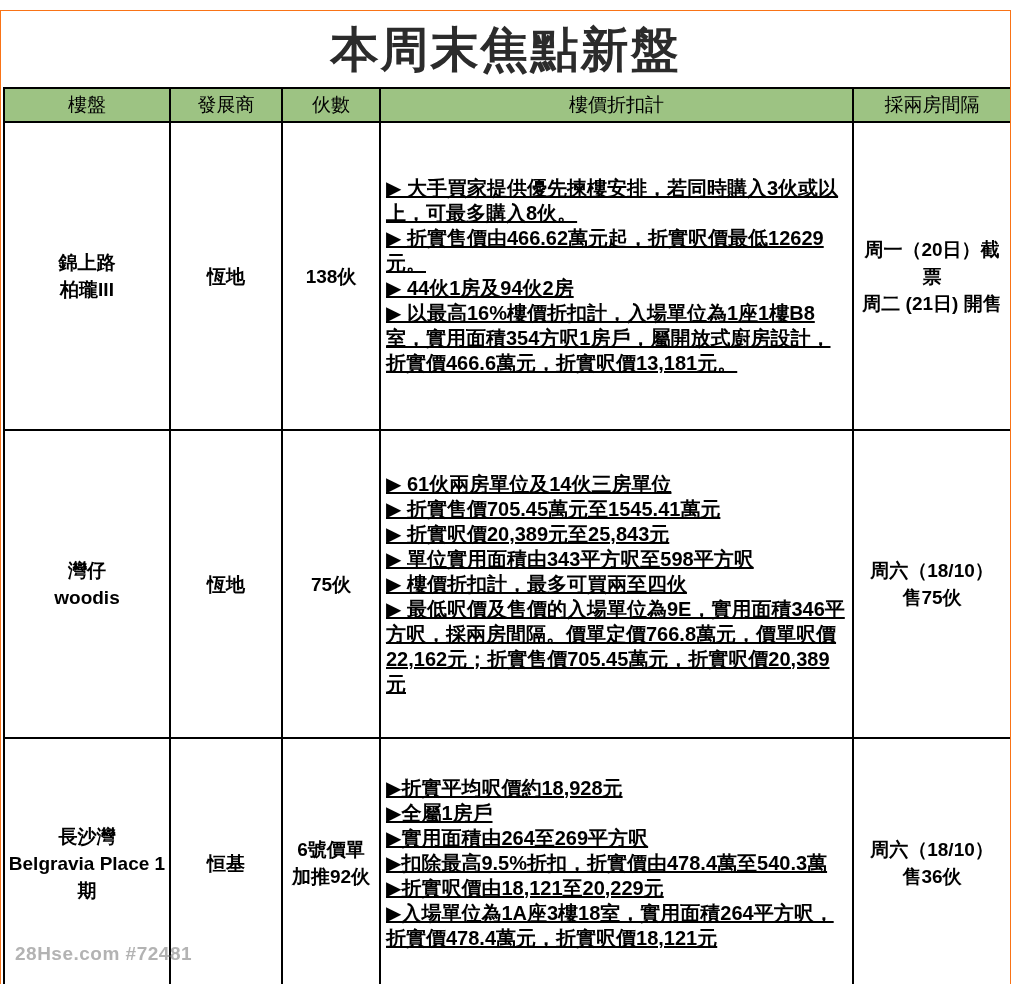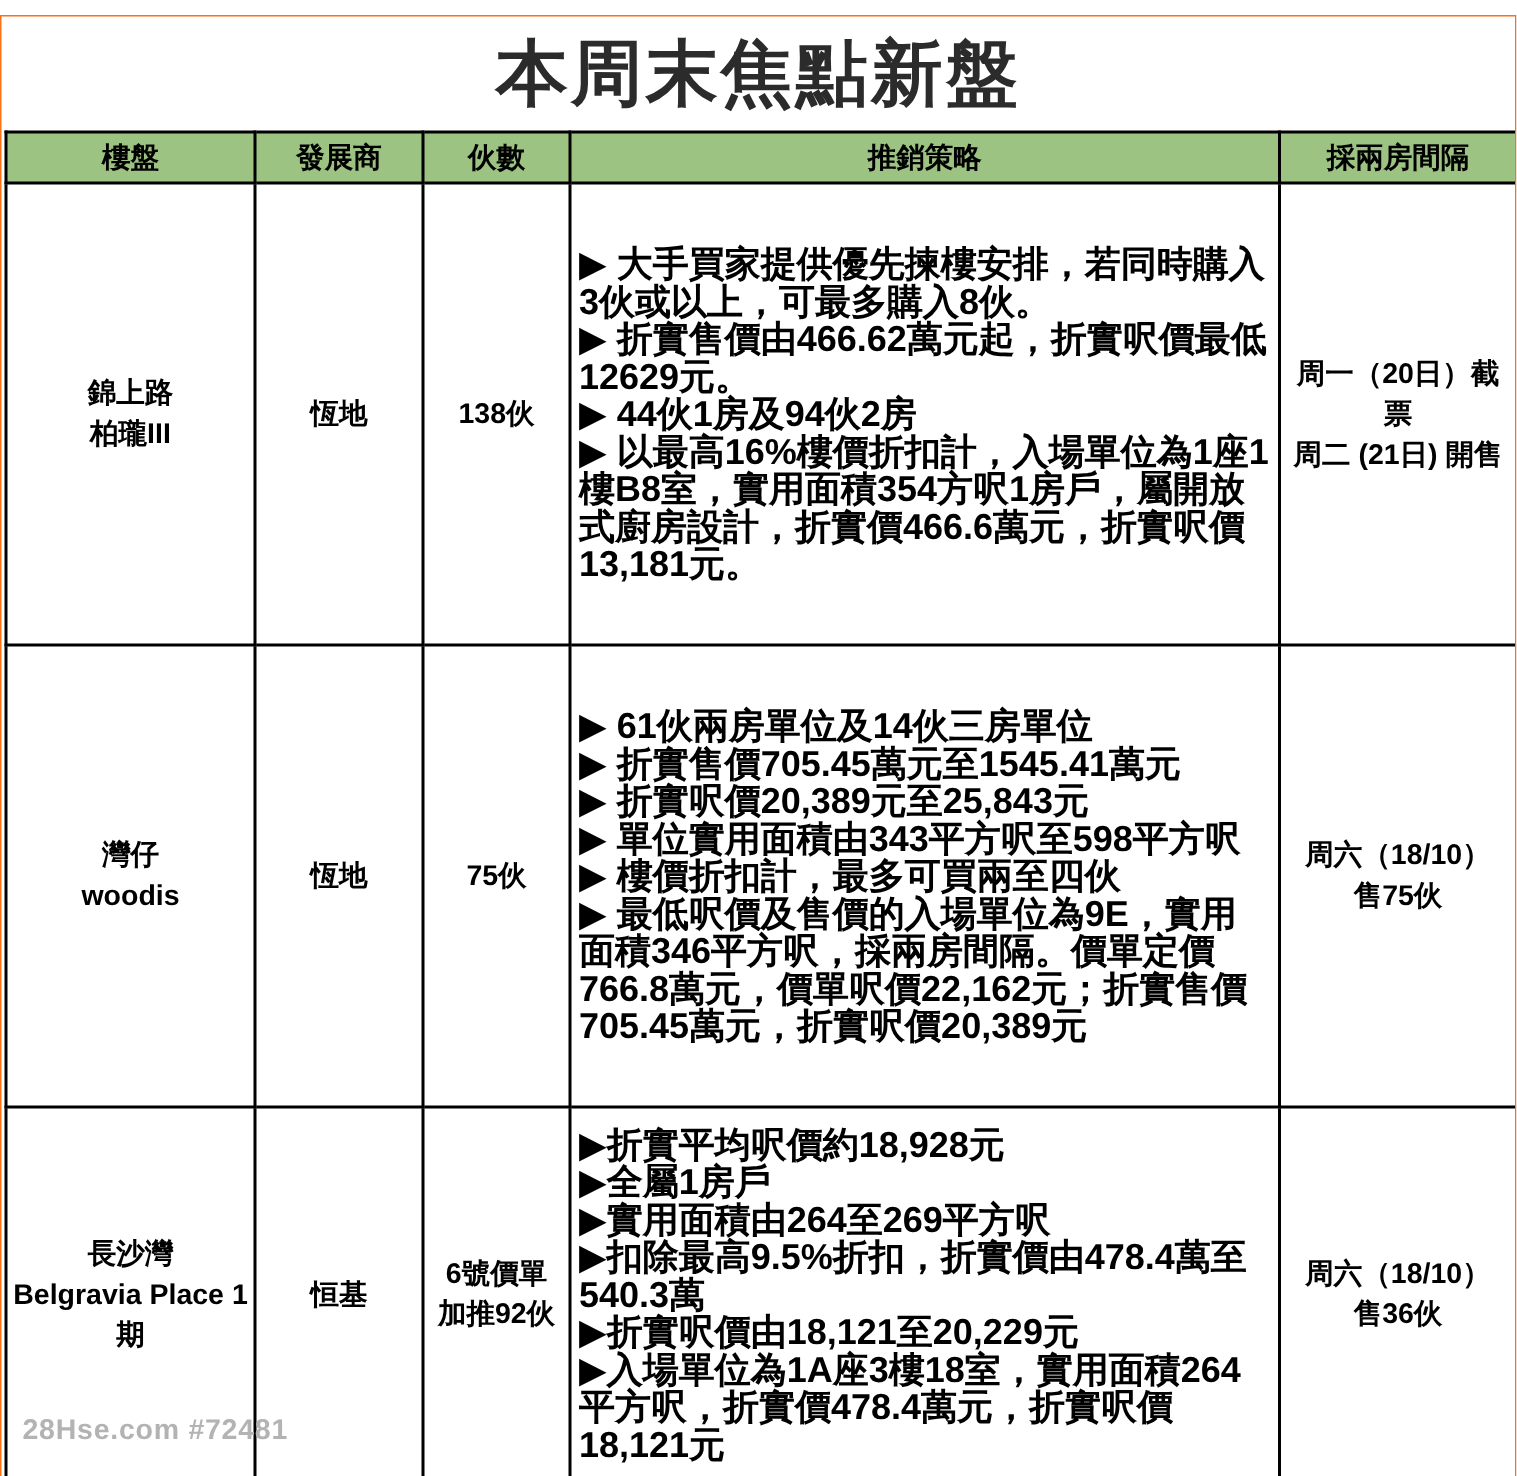--- a/index.html
+++ b/index.html
@@ -32,41 +32,42 @@
     table-layout: fixed;
     margin: 0 0 0 2px;
     width: 1007px;
   }
   table.grid th, table.grid td {
     border: 2px solid var(--border, #000000);
     box-sizing: border-box;
   }
   table.grid th {
     background: var(--header-bg, #9dc383);
-    font-weight: bold;
+    font-weight: normal;
     font-size: 19px;
     text-align: center;
     height: 34px;
     padding: 2px;
   }
   td.c-center {
     text-align: center;
     vertical-align: middle;
     font-weight: bold;
     font-size: 19px;
     line-height: 27px;
     padding: 2px;
   }
   td.c-strategy {
     vertical-align: middle;
     text-align: left;
     font-weight: bold;
-    font-size: 24px;
+    font-size: 20px;
     line-height: 25px;
     padding: 4px 4px 4px 5px;
+    text-decoration: underline;
   }
   .bullet { margin: 0; }
   tr.r1 { height: 308px; }
   tr.r2 { height: 308px; }
   tr.r3 { height: 250px; }
   .watermark {
     position: absolute;
     left: 14px;
     top: 932px;
     font-size: 19px;
@@ -88,21 +89,21 @@
       <col style="width:112px">
       <col style="width:98px">
       <col style="width:473px">
       <col style="width:158px">
     </colgroup>
     <thead>
       <tr>
         <th>樓盤</th>
         <th>發展商</th>
         <th>伙數</th>
-        <th>推銷策略</th>
+        <th>樓價折扣計</th>
         <th>採兩房間隔</th>
       </tr>
     </thead>
     <tbody>
 
       <tr class="r1">
         <td class="c-center">
           <div>錦上路</div>
           <div>柏瓏III</div>
         </td>

